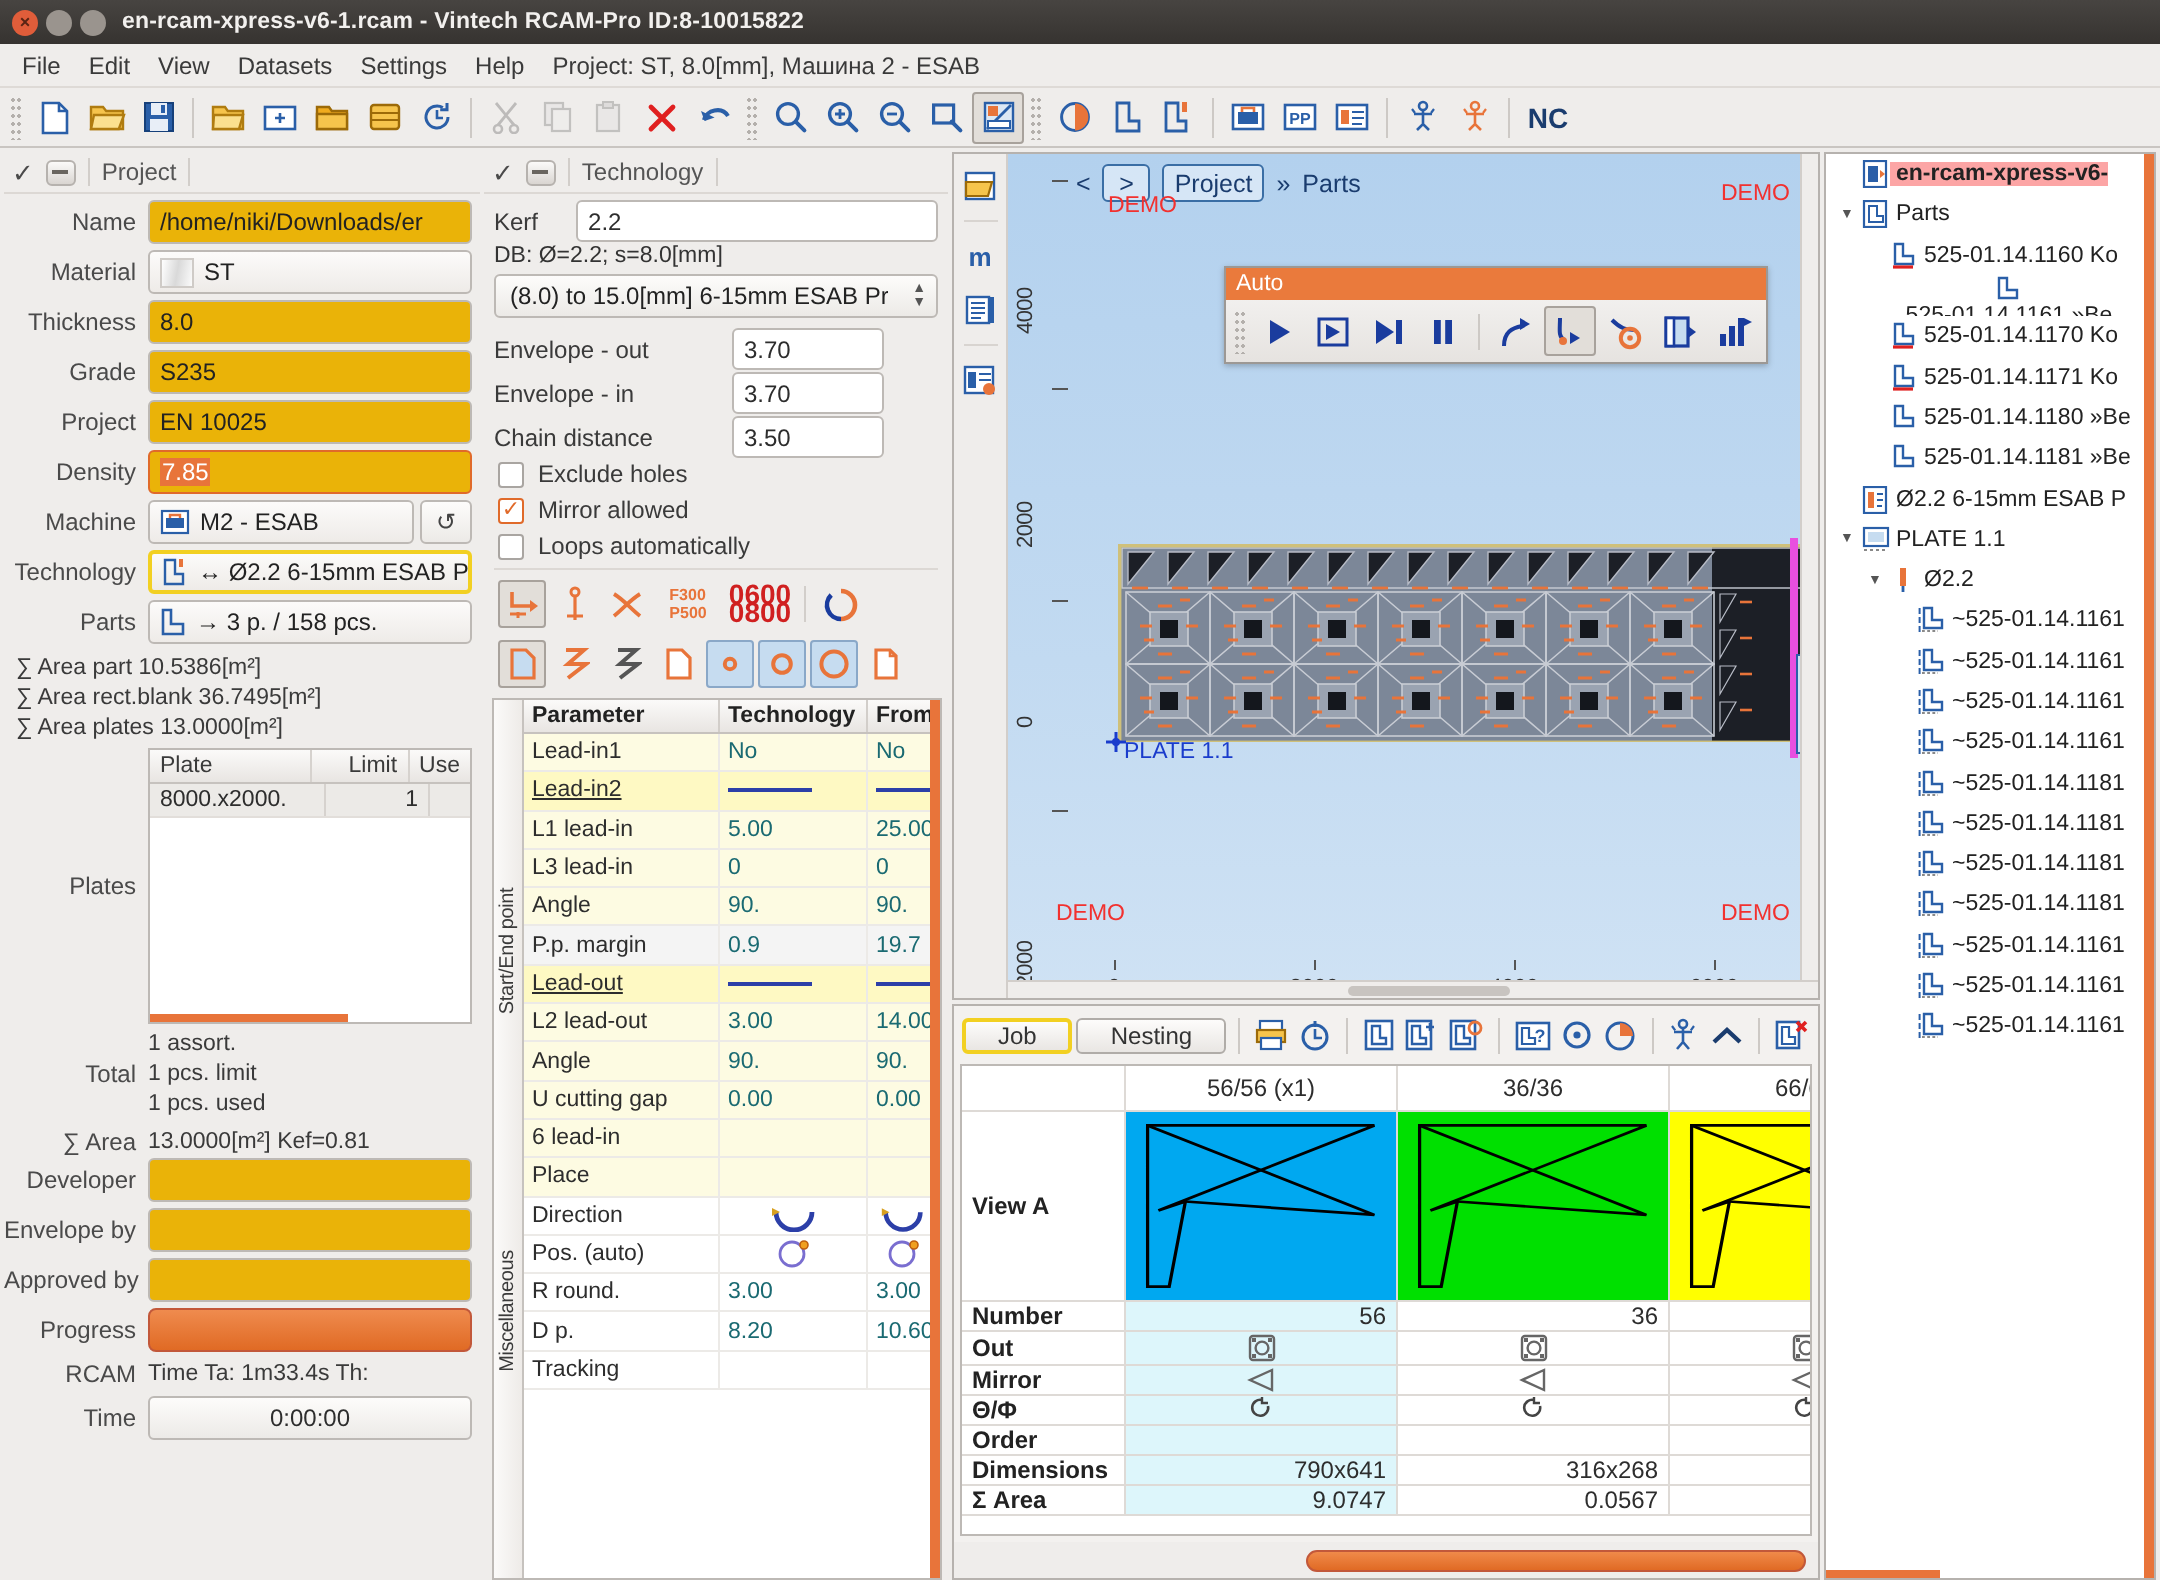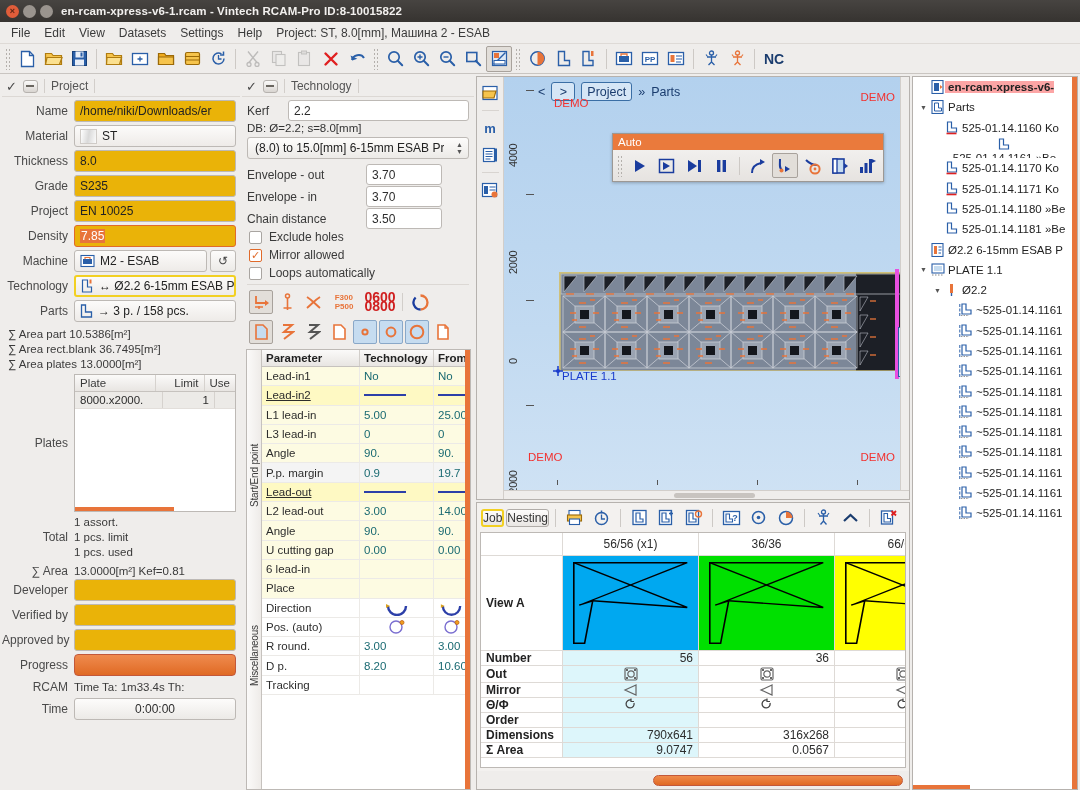--- a/index.html
+++ b/index.html
@@ -209,21 +209,21 @@
   .arrw { width:13px; flex:none; text-align:center; font-size:7px; color:#555; }
   .tico { width:15px; flex:none; display:flex; align-items:center; justify-content:center;}
   .tlabel { padding-left:3px; overflow:hidden; text-overflow:clip;}
   .treesb { position:absolute; right:0; top:0; bottom:0; width:5px; background:#e8743a;}
   .treesb2 { position:absolute; left:0; bottom:0; height:4px; width:35%; background:#e8743a;}
 
   
   .jobpanel { height:288px; flex:none; border:1px solid #b6b2ae; background:#f3f1ef;
               display:flex; flex-direction:column; overflow:hidden;}
   .jobbar { height:29px; display:flex; align-items:center; padding:2px 4px; gap:2px; flex:none;}
-  .jtab { height:18px; padding:0 0; border:1px solid #b0aca8; border-radius:3px;
+  .jtab { height:18px; padding:0 16px; border:1px solid #b0aca8; border-radius:3px;
           background:linear-gradient(#fdfcfb,#e9e6e3); display:flex; align-items:center;
           font-size:12px; color:#333; }
   .jtab.act { border:2px solid #f2d022; }
   .jb { width:25px; height:25px; display:flex; align-items:center; justify-content:center;
         border:1px solid transparent; border-radius:2px;}
   .jsep { width:1px; height:18px; background:#cdc9c5; margin:0 4px;}
   .jtbl { flex:1; margin:0 3px 3px 3px; border:1px solid #bdb9b5; background:#fff;
           overflow:hidden; display:flex; flex-direction:column; }
   .jrow { display:flex; border-bottom:1px solid #dedad6; font-size:12px; }
   .jrow > div { border-right:1px solid #dedad6; display:flex; align-items:center; padding:0 5px;}
@@ -546,21 +546,21 @@
         </div>
         <div class="row" style="min-height:16px;margin-bottom:0">
           <div class="lbl">∑ Area</div>
           <div class="tot">13.0000[m²] Kef=0.81</div>
         </div>
         <div class="row">
           <div class="lbl">Developer</div>
           <div class="fld"></div>
         </div>
         <div class="row">
-          <div class="lbl">Verified by</div>
+          <div class="lbl">Envelope by</div>
           <div class="fld"></div>
         </div>
         <div class="row">
           <div class="lbl">Approved by</div>
           <div class="fld"></div>
         </div>
         <div class="row">
           <div class="lbl">Progress</div>
           <div class="prog"></div>
         </div>

